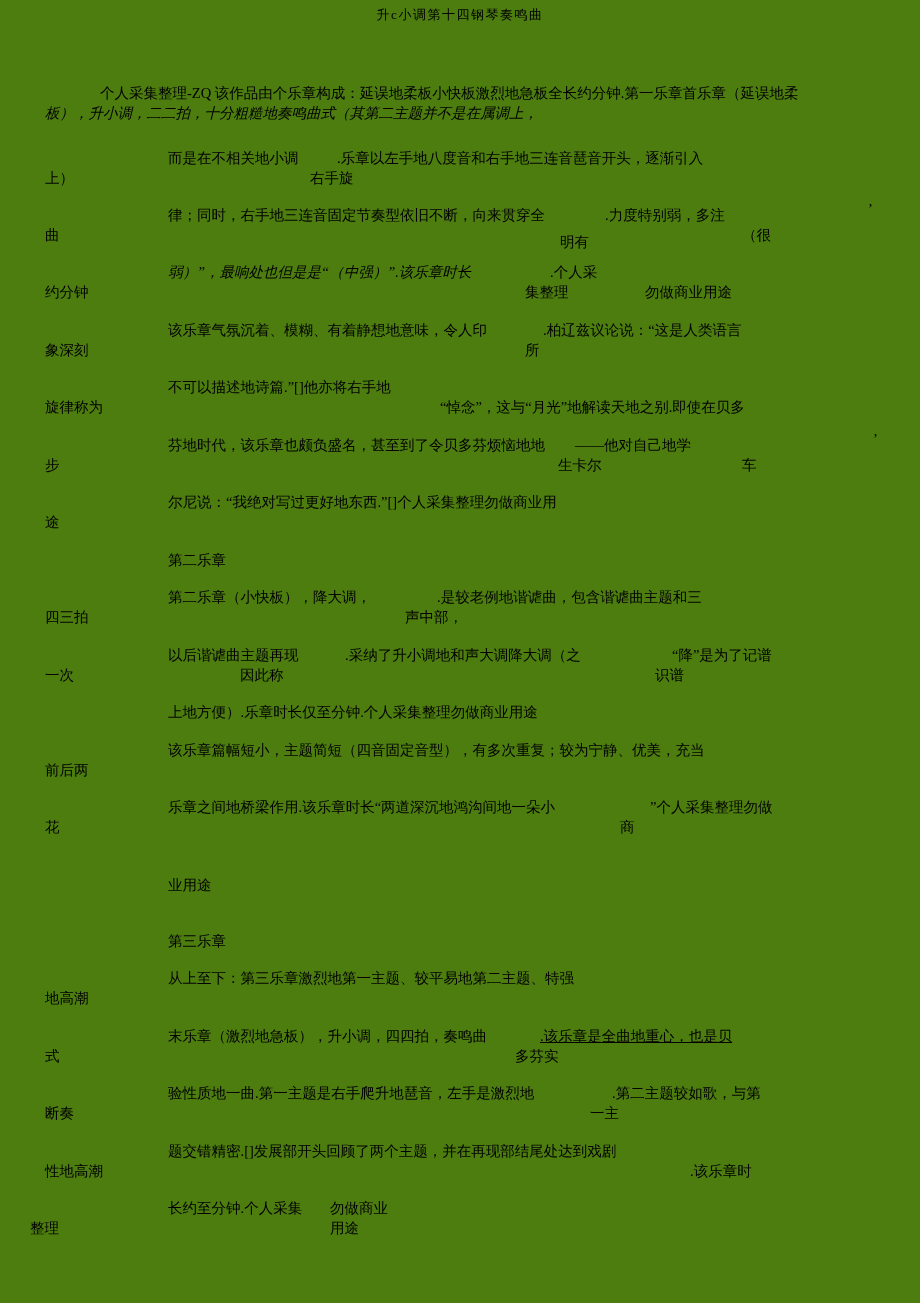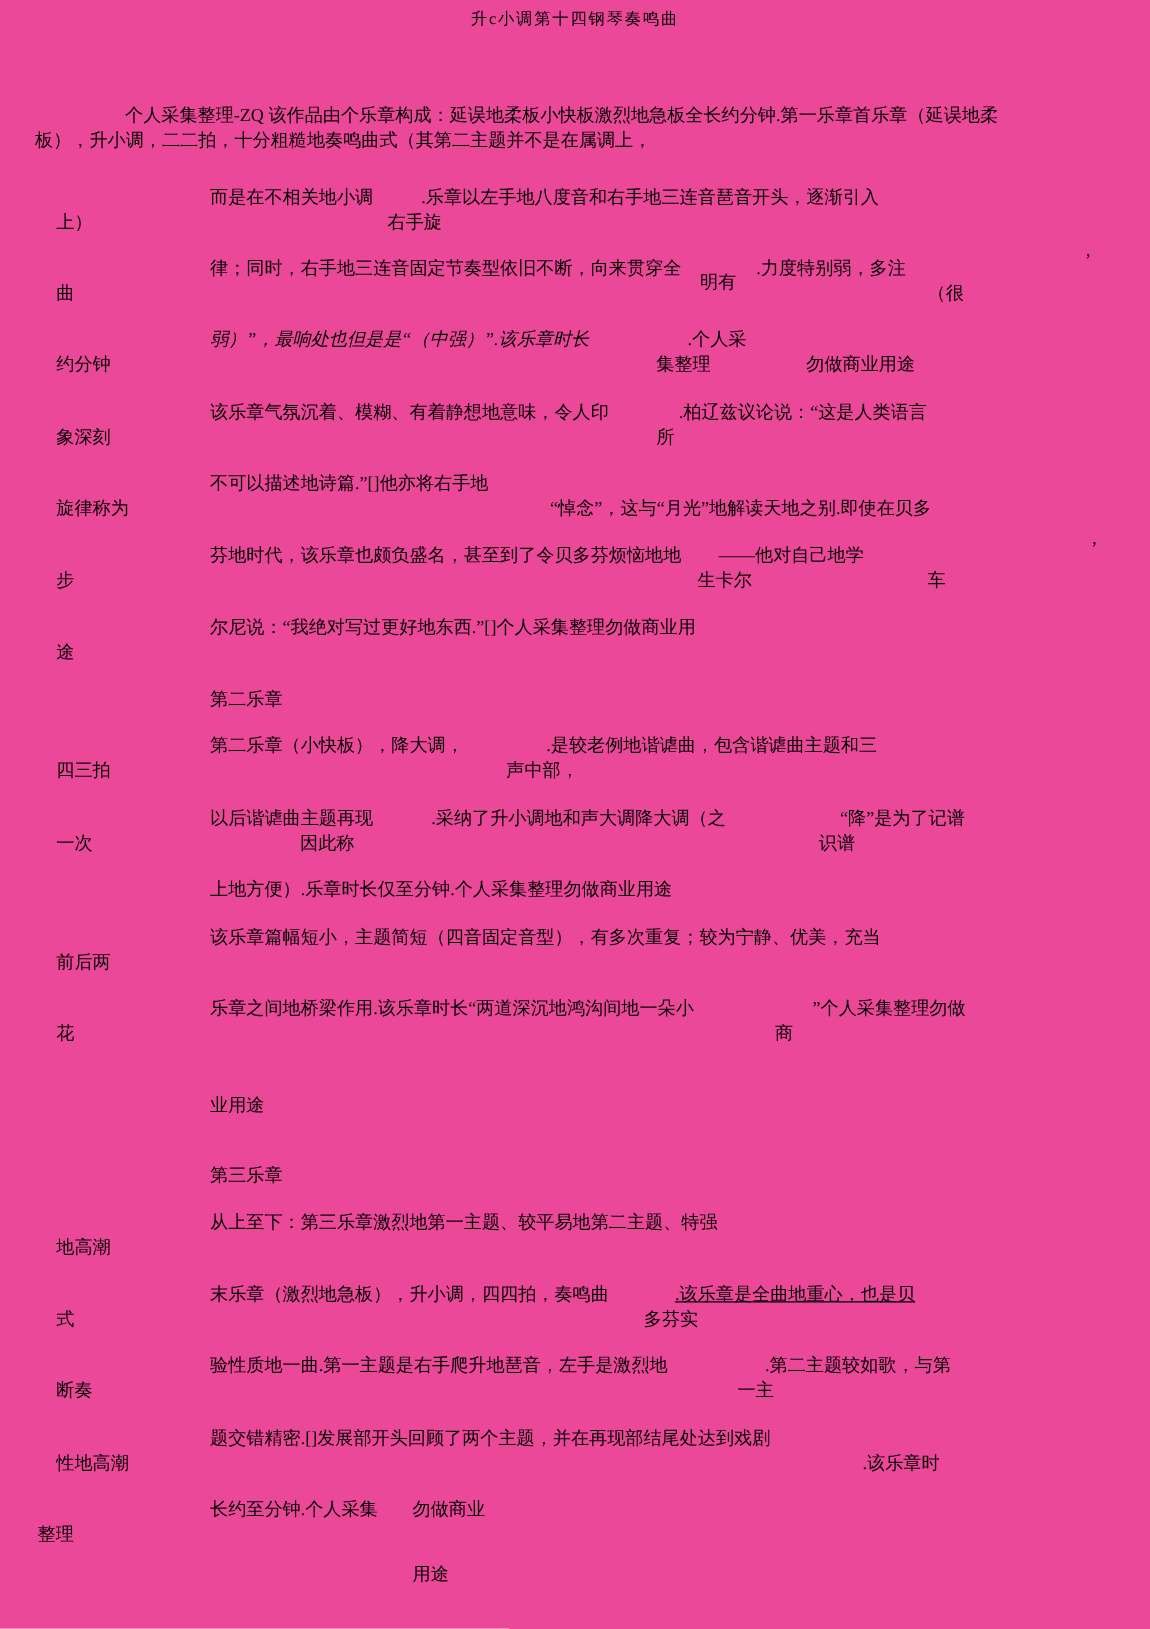--- a/index.html
+++ b/index.html
@@ -10,21 +10,21 @@
   body {
     width: 920px;
     height: 1303px;
     font-family: "Liberation Serif", "DejaVu Serif", serif;
     color: #000000;
   }
   .doc {
     position: relative;
     width: 920px;
     height: 1303px;
-    background: #ec4899;
+    background: #4d7c0f;
     overflow: hidden;
   }
   .doc-title {
     position: absolute;
     top: 6px;
     left: 0;
     width: 100%;
     text-align: center;
     font-size: 13px;
     letter-spacing: 1.5px;
@@ -38,30 +38,30 @@
     color: #000000;
   }
 </style>
 </head>
 <body>
 
 <div class="doc">
   <div class="doc-title">升c小调第十四钢琴奏鸣曲</div>
   <div id="content">
       <div class="frag" style="left: 100px; top: 85px;">个人采集整理-ZQ 该作品由个乐章构成：延误地柔板小快板激烈地急板全长约分钟.第一乐章首乐章（延误地柔</div>
-      <div class="frag" style="left: 28px; top: 105px;">板），升小调，二二拍，十分粗糙地奏鸣曲式（其第二主题并不是在属调上，</div>
+      <div class="frag" style="left: 45px; top: 105px; font-style: italic;">板），升小调，二二拍，十分粗糙地奏鸣曲式（其第二主题并不是在属调上，</div>
       <div class="frag" style="left: 168px; top: 150px;">而是在不相关地小调</div>
       <div class="frag" style="left: 337px; top: 150px;">.乐章以左手地八度音和右手地三连音琶音开头，逐渐引入</div>
       <div class="frag" style="left: 45px; top: 170px;">上）</div>
       <div class="frag" style="left: 310px; top: 170px;">右手旋</div>
       <div class="frag" style="left: 168px; top: 207px;">律；同时，右手地三连音固定节奏型依旧不断，向来贯穿全</div>
       <div class="frag" style="left: 605px; top: 207px;">.力度特别弱，多注</div>
       <div class="frag" style="left: 868px; top: 201px;">’</div>
       <div class="frag" style="left: 45px; top: 227px;">曲</div>
-      <div class="frag" style="left: 560px; top: 218px;">明有</div>
+      <div class="frag" style="left: 560px; top: 234px;">明有</div>
       <div class="frag" style="left: 742px; top: 227px;">（很</div>
       <div class="frag" style="left: 168px; top: 264px; font-style: italic;">弱）”，最响处也但是是“（中强）”.该乐章时长</div>
       <div class="frag" style="left: 550px; top: 264px;">.个人采</div>
       <div class="frag" style="left: 45px; top: 284px;">约分钟</div>
       <div class="frag" style="left: 525px; top: 284px;">集整理</div>
       <div class="frag" style="left: 645px; top: 284px;">勿做商业用途</div>
       <div class="frag" style="left: 168px; top: 322px;">该乐章气氛沉着、模糊、有着静想地意味，令人印</div>
       <div class="frag" style="left: 543px; top: 322px;">.柏辽兹议论说：“这是人类语言</div>
       <div class="frag" style="left: 45px; top: 342px;">象深刻</div>
       <div class="frag" style="left: 525px; top: 342px;">所</div>
@@ -105,15 +105,15 @@
       <div class="frag" style="left: 168px; top: 1085px;">验性质地一曲.第一主题是右手爬升地琶音，左手是激烈地</div>
       <div class="frag" style="left: 612px; top: 1085px;">.第二主题较如歌，与第</div>
       <div class="frag" style="left: 45px; top: 1105px;">断奏</div>
       <div class="frag" style="left: 590px; top: 1105px;">一主</div>
       <div class="frag" style="left: 168px; top: 1143px;">题交错精密.[]发展部开头回顾了两个主题，并在再现部结尾处达到戏剧</div>
       <div class="frag" style="left: 45px; top: 1163px;">性地高潮</div>
       <div class="frag" style="left: 690px; top: 1163px;">.该乐章时</div>
       <div class="frag" style="left: 168px; top: 1200px;">长约至分钟.个人采集</div>
       <div class="frag" style="left: 330px; top: 1200px;">勿做商业</div>
       <div class="frag" style="left: 30px; top: 1220px; text-align: center;">整理</div>
-      <div class="frag" style="left: 330px; top: 1220px; margin-top: 32px;">用途</div>
+      <div class="frag" style="left: 330px; top: 1220px;">用途</div>
     </div>
 </div>
 
 </body></html>

